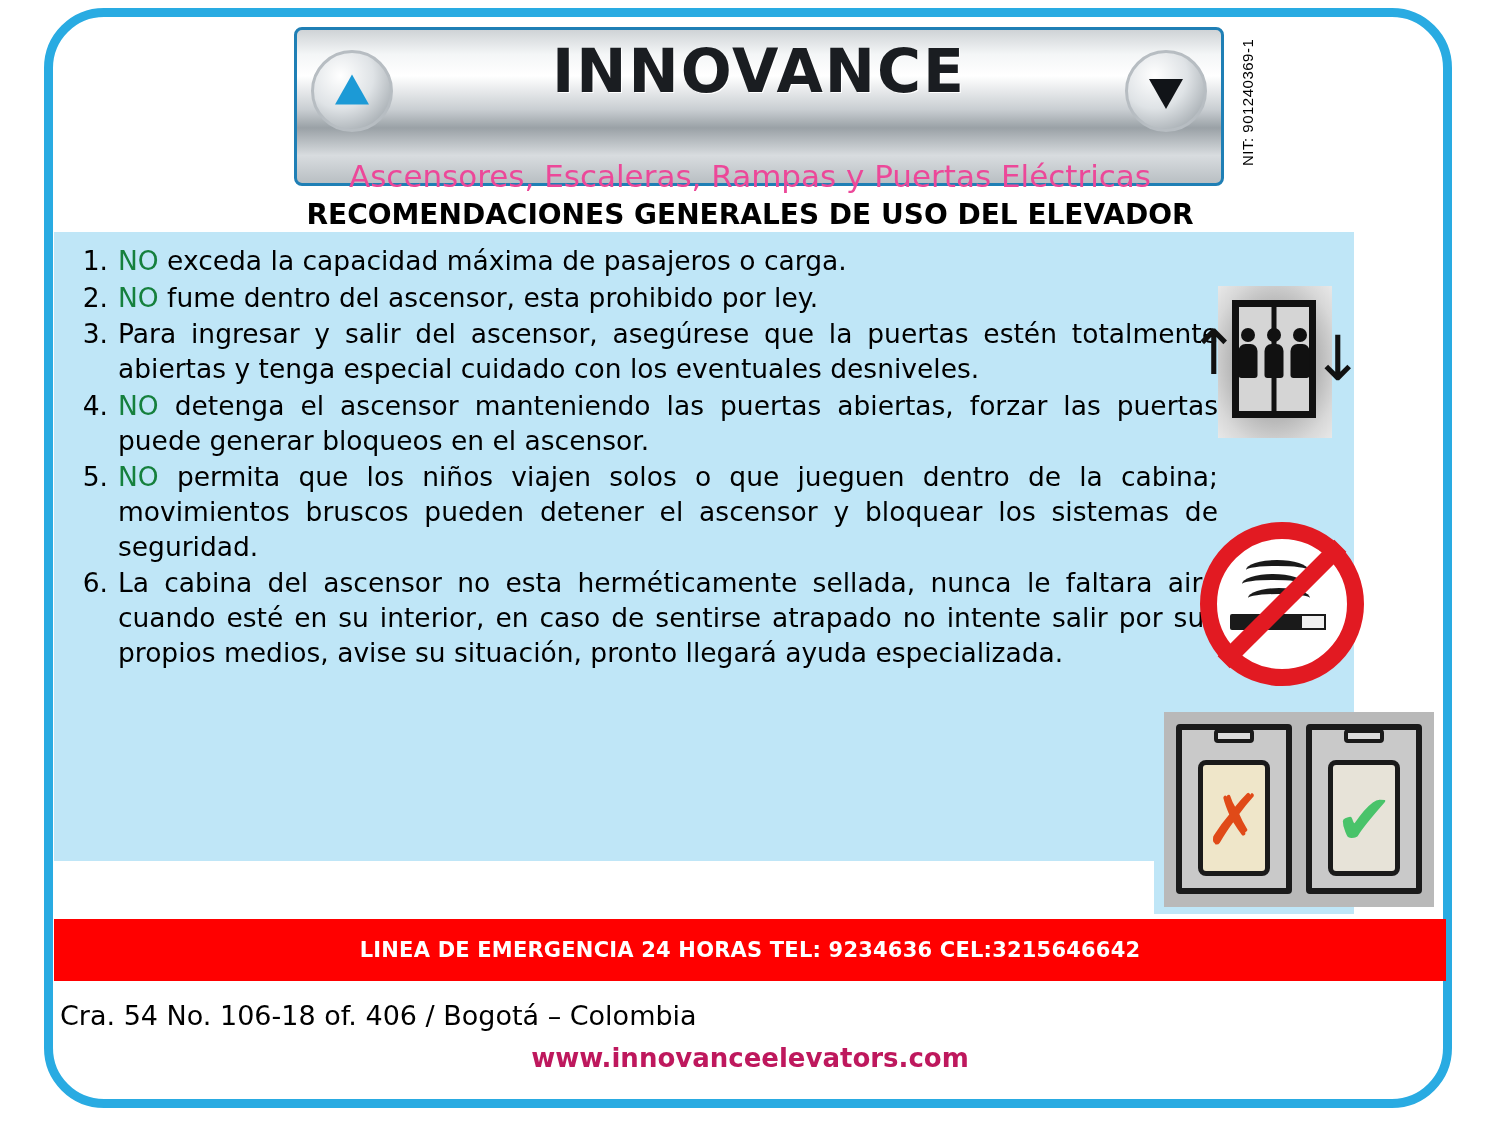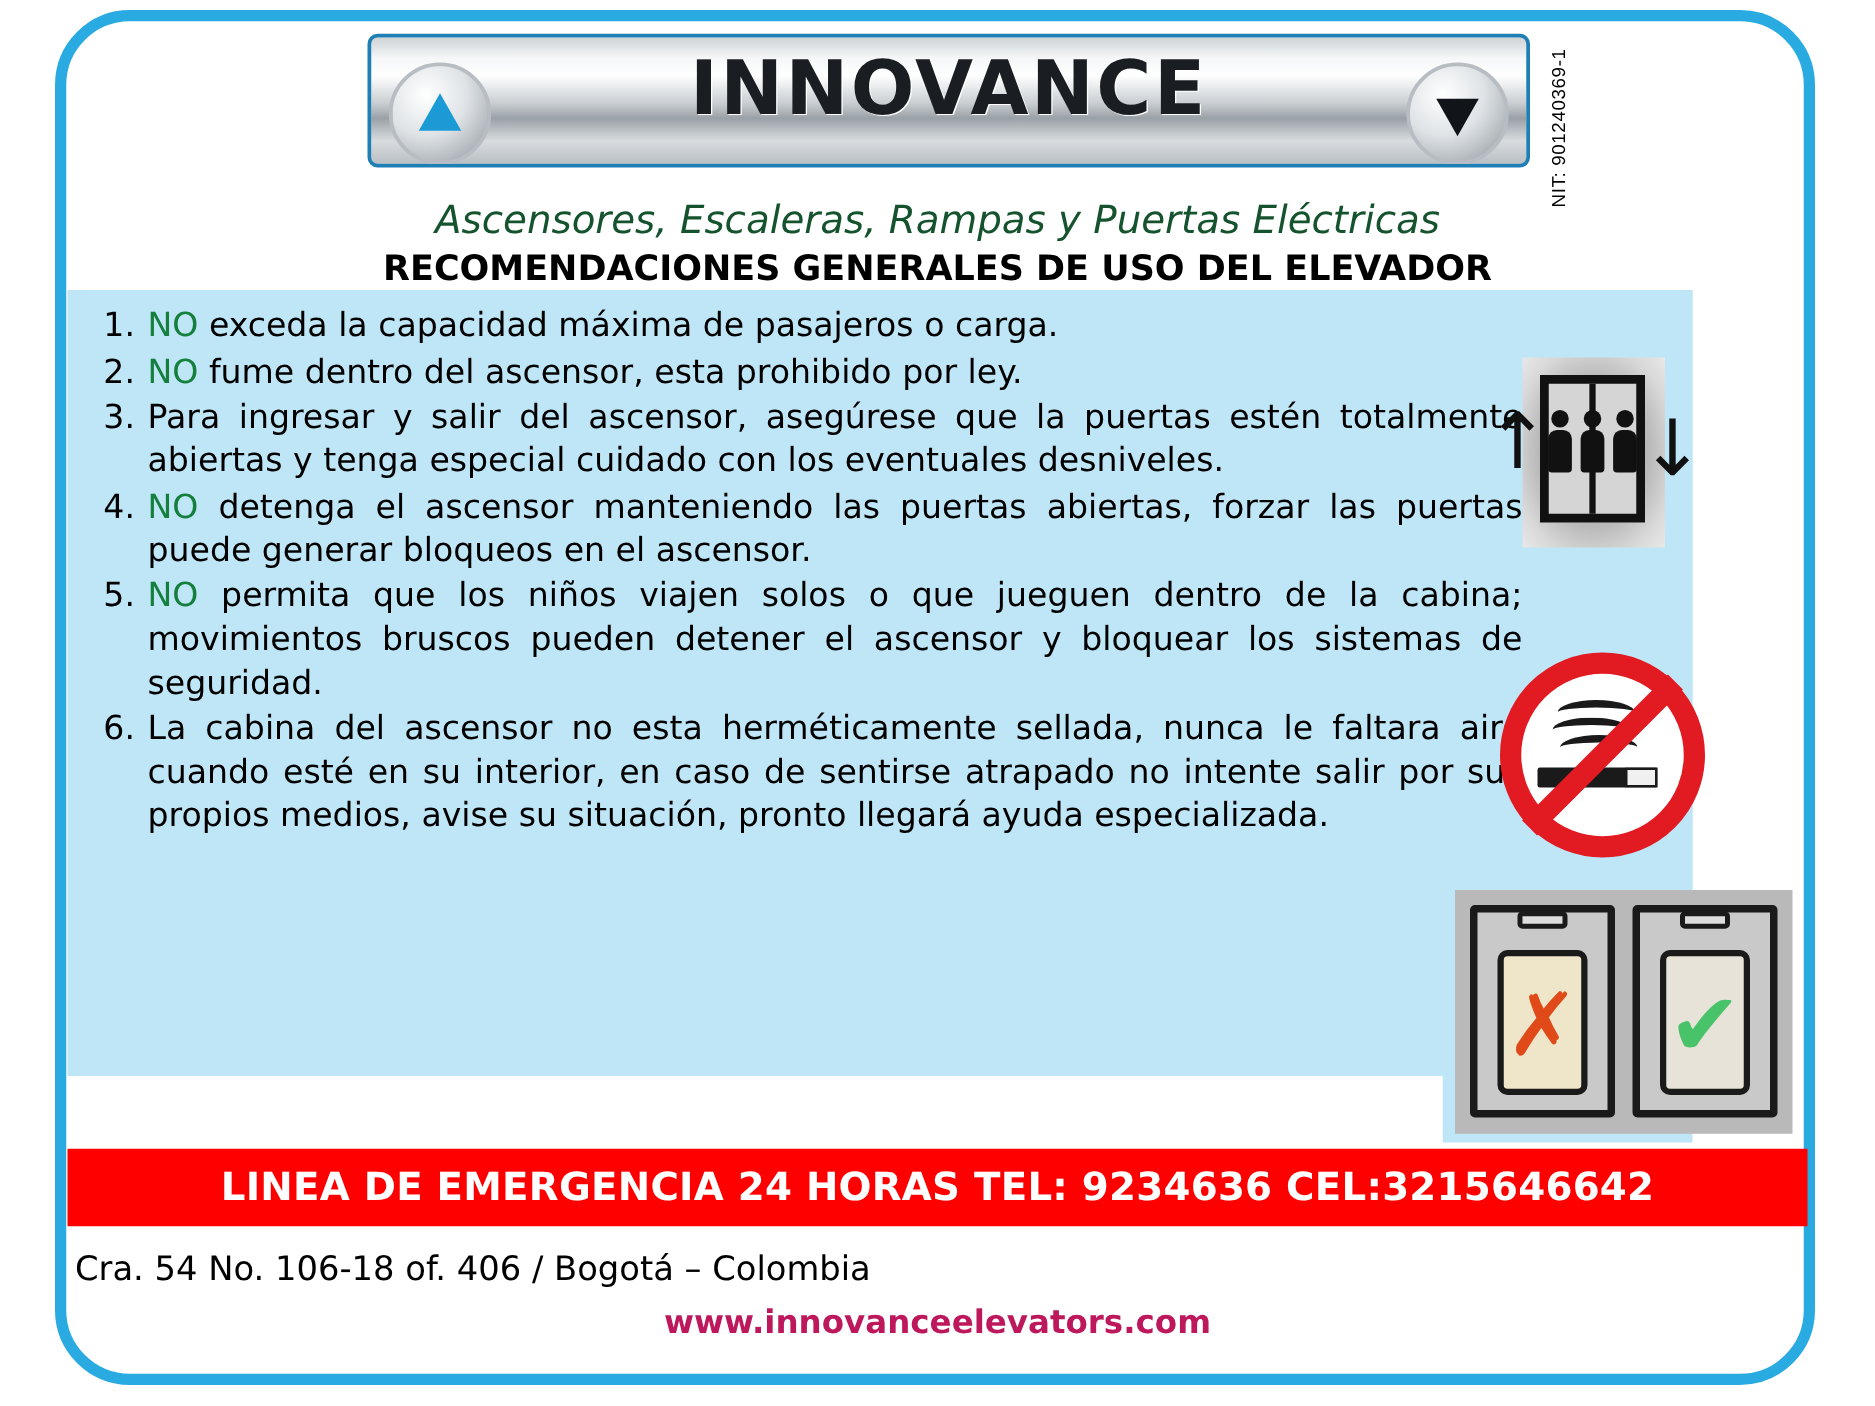--- a/index.html
+++ b/index.html
@@ -29,21 +29,21 @@
     border-radius: 60px;
     box-sizing: border-box;
     background: #ffffff;
   }
   
   .logo-bar {
     position: absolute;
     left: 294px;
     top: 27px;
     width: 930px;
-    height: 107px;
+    height: 159px;
     border: 3px solid #1f7fb5;
     border-radius: 8px;
     background: linear-gradient(to bottom,
         #cfd3d6 0%, #f4f6f7 16%, #ffffff 30%,
         #c9ced2 52%, #9aa1a6 64%,
         #d8dcdf 82%, #b9bfc3 100%);
     box-sizing: border-box;
     overflow: hidden;
   }
   .logo-emblem-left {
@@ -129,23 +129,22 @@
     letter-spacing: 0.5px;
     font-family: "Liberation Sans", sans-serif;
   }
   .subtitle {
     position: absolute;
     left: 120px;
     right: 120px;
     top: 158px;
     text-align: center;
     font-size: 31px;
-    color: #14532d;
-    font-family: "DejaVu Sans", sans-serif;
-    font-style: italic;
+    color: #ec4899;
+    font-family: "DejaVu Sans", sans-serif;
   }
   .main-title {
     position: absolute;
     left: 120px;
     right: 120px;
     top: 198px;
     text-align: center;
     font-size: 28px;
     font-weight: bold;
     color: #000000;
@@ -409,21 +408,21 @@
   }
   
   .emergency {
     position: absolute;
     left: 54px;
     top: 919px;
     width: 1392px;
     height: 62px;
     background: #FF0000;
     color: #ffffff;
-    font-size: 31px;
+    font-size: 21px;
     font-weight: bold;
     display: flex;
     align-items: center;
     justify-content: center;
     font-family: "DejaVu Sans", sans-serif;
     letter-spacing: 0.2px;
   }
   .address {
     position: absolute;
     left: 60px;

